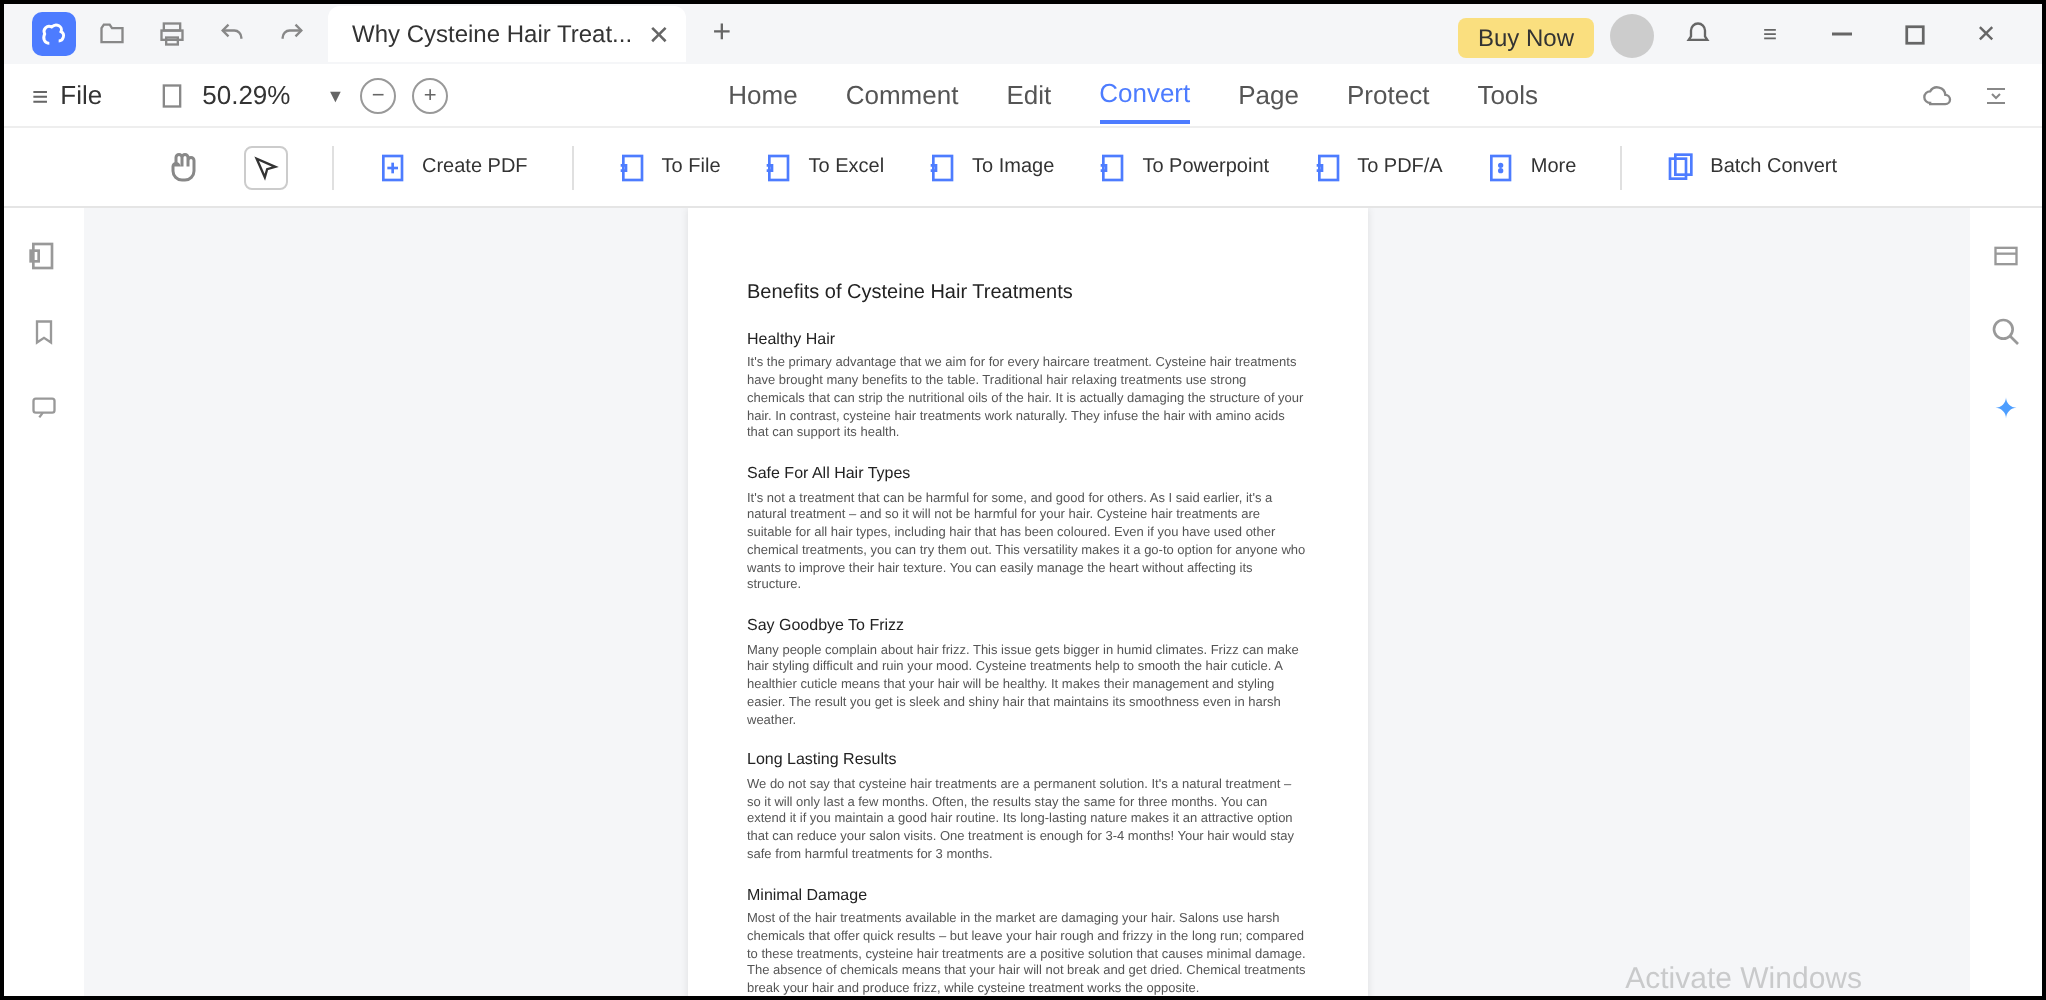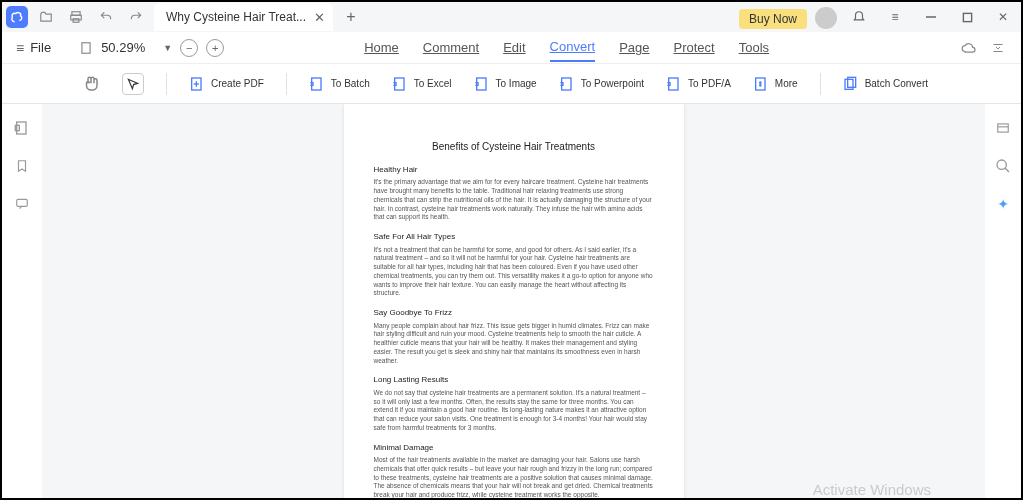--- a/index.html
+++ b/index.html
@@ -1,49 +1,49 @@
 <!DOCTYPE html>
 <html><head>
 <meta charset="utf-8">
 <style>
 * { margin: 0; padding: 0; box-sizing: border-box; font-family: -apple-system, BlinkMacSystemFont, "Segoe UI", Arial, sans-serif; }
 body { width: 1023px; height: 500px; background: #fff; border: 2px solid #000; overflow: hidden; position: relative; }
-.titlebar { height: 30px; background: #f5f6f8; display: flex; align-items: center; padding: 0 4px; }
+.titlebar { height: 30px; background: #f5f6f8; display: flex; align-items: center; padding: 0 14px; }
 .tb-left { display: flex; align-items: center; gap: 6px; height: 100%; }
 .app-icon { width: 22px; height: 22px; background: #4d7cff; border-radius: 5px; display: flex; align-items: center; justify-content: center; color: #fff; font-size: 13px; }
 .tb-btn { width: 24px; height: 24px; display: flex; align-items: center; justify-content: center; color: #888; cursor: pointer; font-size: 12px; }
 .tab { height: 28px; background: #fff; border-radius: 6px 6px 0 0; display: flex; align-items: center; padding: 0 8px 0 12px; gap: 8px; margin-left: 6px; min-width: 160px; }
 .tab-title { font-size: 12px; color: #333; }
 .tab-close { font-size: 13px; color: #666; cursor: pointer; }
 .tab-add { width: 24px; height: 24px; display: flex; align-items: center; justify-content: center; color: #666; font-size: 16px; cursor: pointer; margin-left: 6px; }
 .tb-right { margin-left: auto; display: flex; align-items: flex-end; gap: 8px; }
 .buy-btn { background: #fadf7f; color: #333; padding: 3px 10px; border-radius: 4px; font-size: 12px; cursor: pointer; }
 .avatar { width: 22px; height: 22px; background: #ccc; border-radius: 50%; }
 .win-btn { width: 28px; height: 24px; display: flex; align-items: center; justify-content: center; color: #666; font-size: 12px; cursor: pointer; }
 .toolbar1 { height: 32px; background: #fff; display: flex; align-items: center; border-bottom: 1px solid #eee; padding: 0 6px; }
 .file-btn { display: flex; align-items: center; gap: 6px; padding: 4px 8px; color: #333; font-size: 13px; cursor: pointer; }
 .hamburger { font-size: 14px; color: #666; }
 .zoom-group { display: flex; align-items: center; gap: 8px; margin-left: 20px; }
 .zoom-val { font-size: 13px; color: #333; }
 .zoom-dd { font-size: 9px; color: #666; margin-left: 10px; cursor: pointer; }
 .zoom-btn { width: 18px; height: 18px; border: 1px solid #999; border-radius: 50%; display: flex; align-items: center; justify-content: center; font-size: 11px; color: #666; cursor: pointer; }
 .menu-tabs { display: flex; align-items: center; gap: 24px; margin-left: 140px; }
-.menu-tab { font-size: 13px; color: #555; cursor: pointer; padding: 6px 0; text-decoration: underline; }
+.menu-tab { font-size: 13px; color: #555; cursor: pointer; padding: 6px 0; }
 .menu-tab.active { color: #4d7cff; border-bottom: 2px solid #4d7cff; }
 .tb1-right { margin-left: auto; display: flex; align-items: center; gap: 14px; padding-right: 10px; color: #888; }
 .toolbar2 { height: 40px; background: #fff; display: flex; align-items: center; border-bottom: 1px solid #e5e5e5; padding: 0 10px 0 80px; gap: 22px; }
 .tool-item { display: flex; align-items: center; gap: 6px; font-size: 10px; color: #333; cursor: pointer; }
 .tool-icon { width: 16px; height: 16px; display: flex; align-items: center; justify-content: center; color: #4d7cff; font-size: 14px; }
 .tool-sep { width: 1px; height: 22px; background: #e0e0e0; }
 .main-area { display: flex; height: calc(100% - 102px); }
 .left-rail { width: 40px; background: #fff; display: flex; flex-direction: column; align-items: center; gap: 18px; padding-top: 14px; }
 .rail-icon { width: 20px; height: 20px; color: #999; cursor: pointer; display: flex; align-items: center; justify-content: center; font-size: 14px; }
 .doc-area { flex: 1; background: #f5f6f8; display: flex; justify-content: center; align-items: flex-start; overflow: hidden; }
 .page { width: 340px; background: #fff; box-shadow: 0 0 4px rgba(0,0,0,0.1); padding: 36px 30px; font-size: 7px; color: #333; line-height: 1.3; }
-.doc-title { font-size: 10px; margin-bottom: 12px; color: #222; text-align: center; }
+.doc-title { font-size: 10px; margin-bottom: 12px; color: #222; }
 .sec-h { font-size: 8px; margin: 10px 0 3px 0; color: #222; }
 .sec-p { font-size: 6.5px; color: #555; line-height: 1.35; }
 .right-rail { width: 36px; background: #fff; display: flex; flex-direction: column; align-items: center; gap: 18px; padding-top: 14px; }
 .watermark { position: absolute; right: 90px; bottom: 0; font-size: 15px; color: rgba(120,120,120,0.35); pointer-events: none; }
 svg { display: block; }
 </style>
 </head>
 <body>
 
 <div class="titlebar">
@@ -170,21 +170,21 @@
       <span>Create PDF</span>
     </div>
   <div class="tool-sep"></div>
   <div class="tool-item">
       <span class="tool-icon">
         <svg width="16" height="16" viewBox="0 0 24 24" fill="none" stroke="currentColor" stroke-width="2">
           <rect x="4" y="3" width="14" height="18"></rect>
           <polyline points="2 10 6 10 6 14 2 14"></polyline>
         </svg>
       </span>
-      <span>To Batch</span>
+      <span>To File</span>
     </div>
   <div class="tool-item">
       <span class="tool-icon">
         <svg width="16" height="16" viewBox="0 0 24 24" fill="none" stroke="currentColor" stroke-width="2">
           <rect x="4" y="3" width="14" height="18"></rect>
           <polyline points="2 10 6 10 6 14 2 14"></polyline>
         </svg>
       </span>
       <span>To Excel</span>
     </div>

